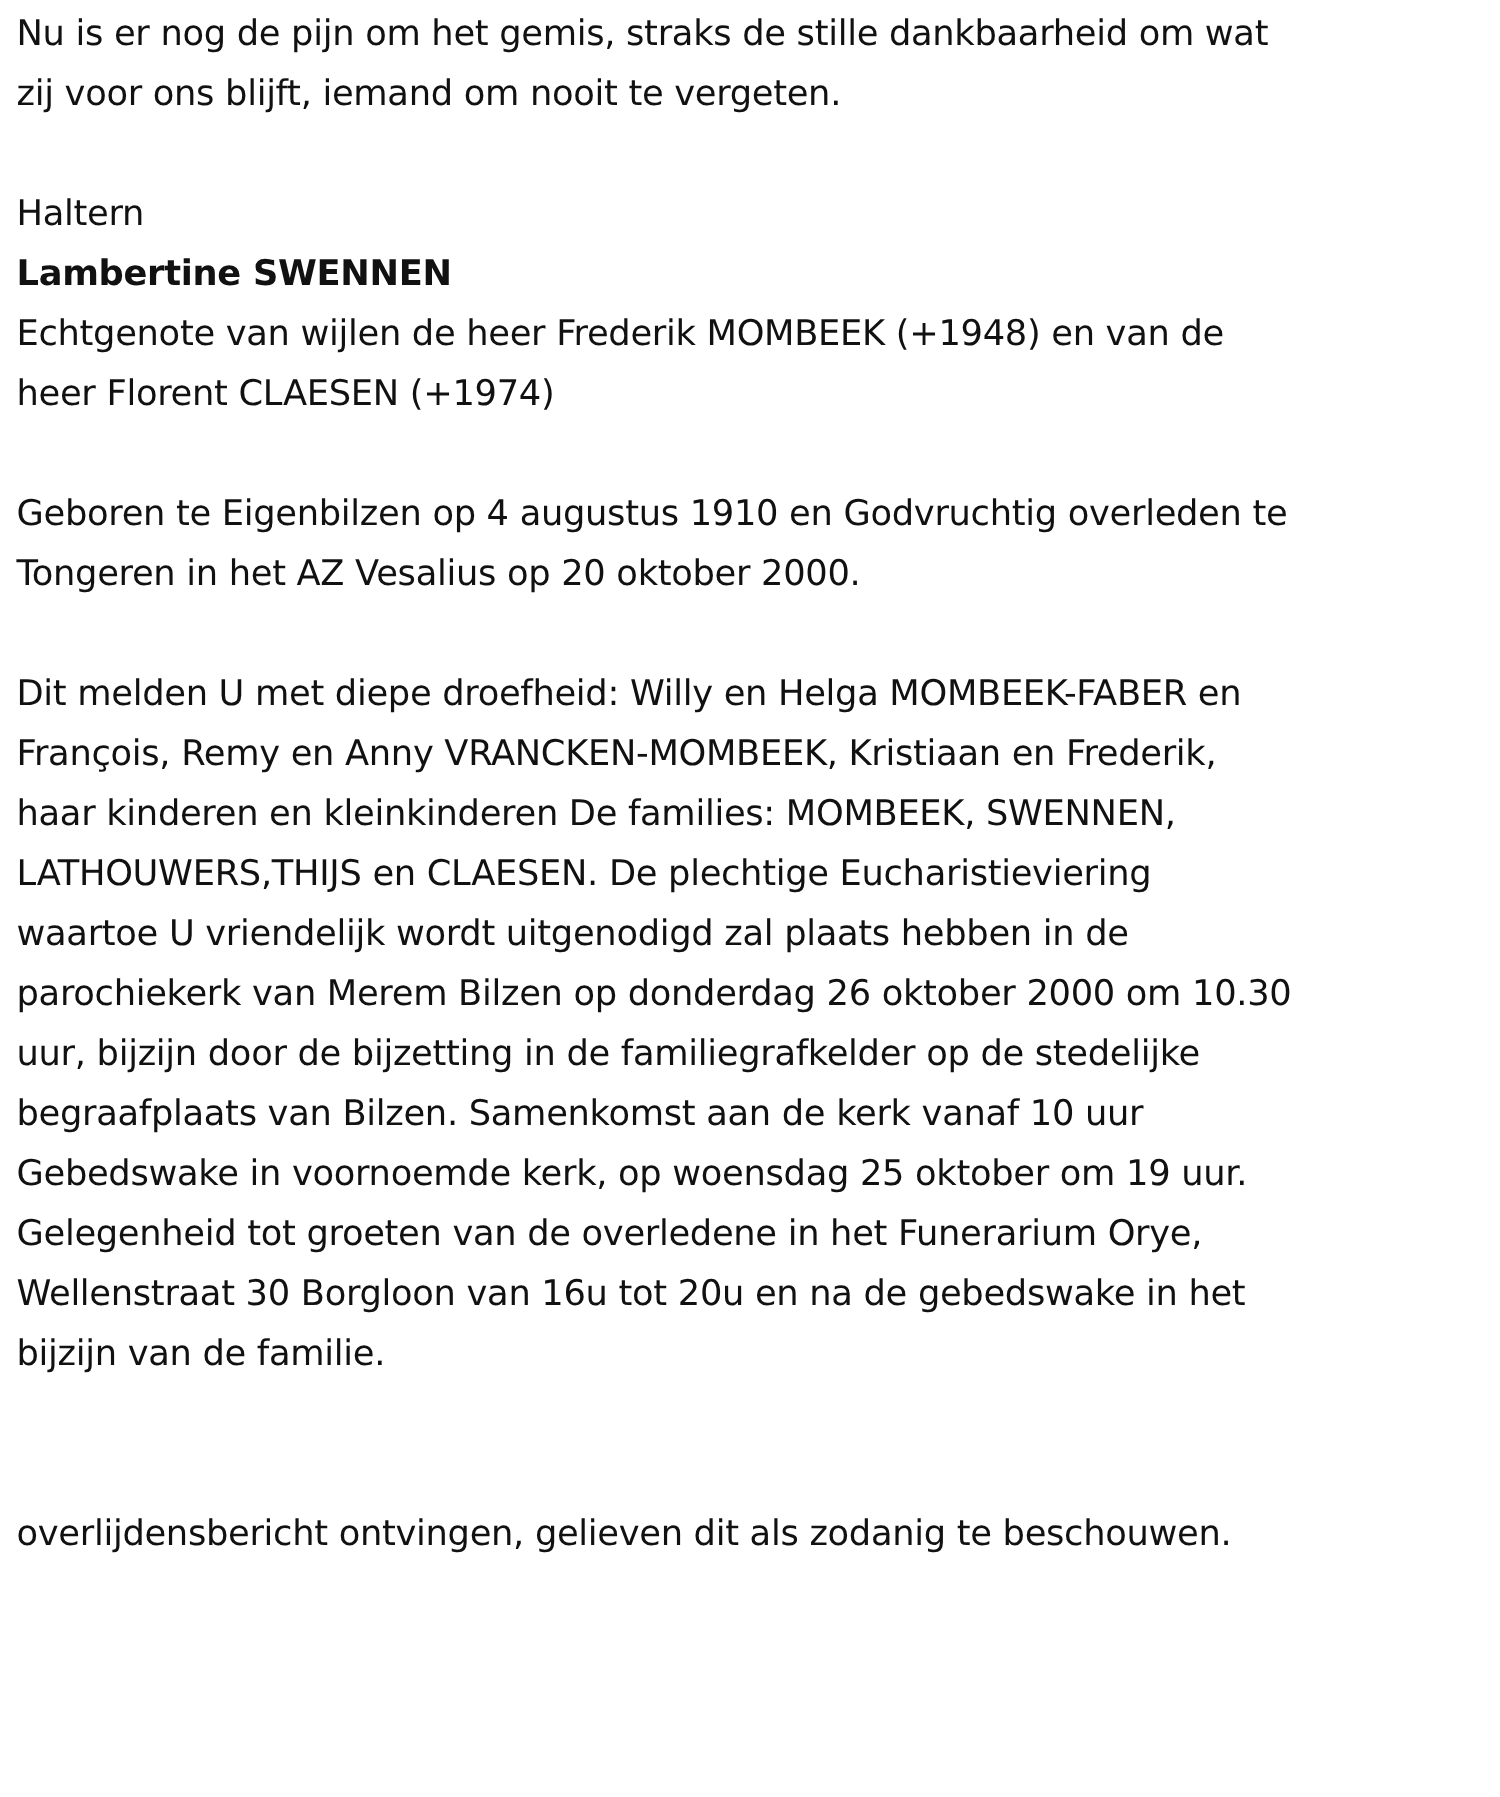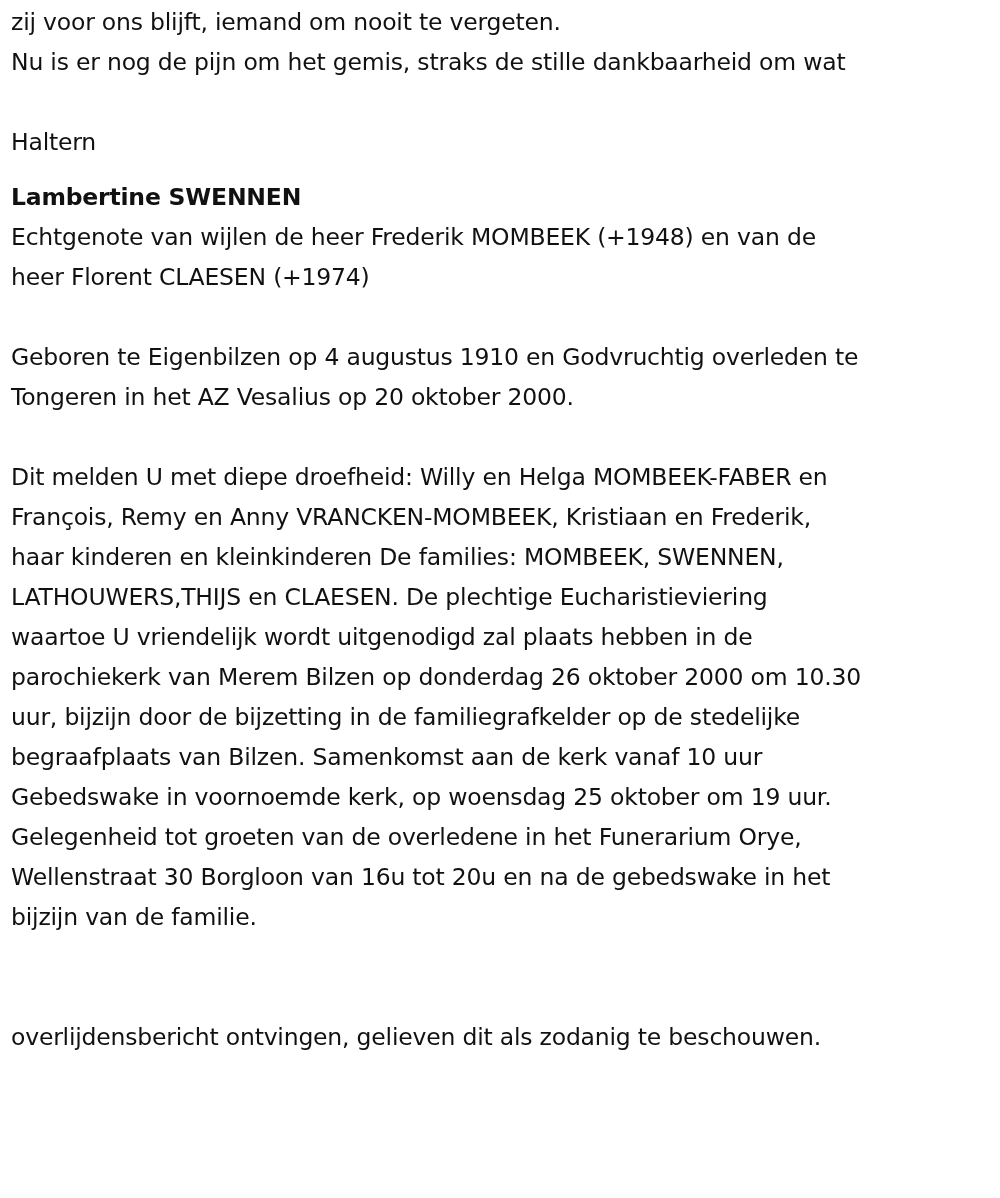--- a/index.html
+++ b/index.html
@@ -22,30 +22,30 @@
       padding: 2px 0 0 11px;
       width: 985px;
       box-sizing: border-box;
     }
     .para {
       margin: 0;
       white-space: normal;
     }
     .gap { height: 40px; }
     .line { display: block; white-space: nowrap; }
-    .bold { font-weight: bold; margin-top: 15px; }
+    .bold { font-weight: bold; }
   </style>
 </head>
 <body>
 
 <div class="doc">
 
   <p class="para">
+    <span class="line">Nu is er nog de pijn om het gemis, straks de stille dankbaarheid om wat</span>
     <span class="line">zij voor ons blijft, iemand om nooit te vergeten.</span>
-    <span class="line">Nu is er nog de pijn om het gemis, straks de stille dankbaarheid om wat</span>
   </p>
 
   <div class="gap"></div>
 
   <p class="para">
     <span class="line">Haltern</span>
   </p>
 
   <p class="para bold">
     <span class="line">Lambertine SWENNEN</span>

